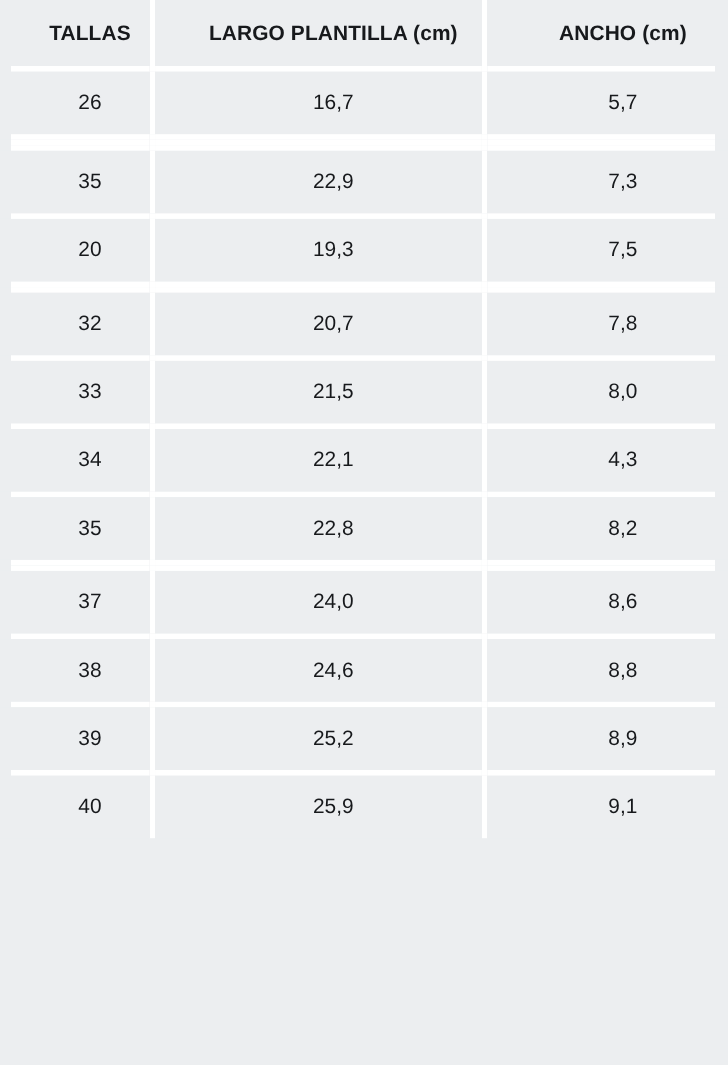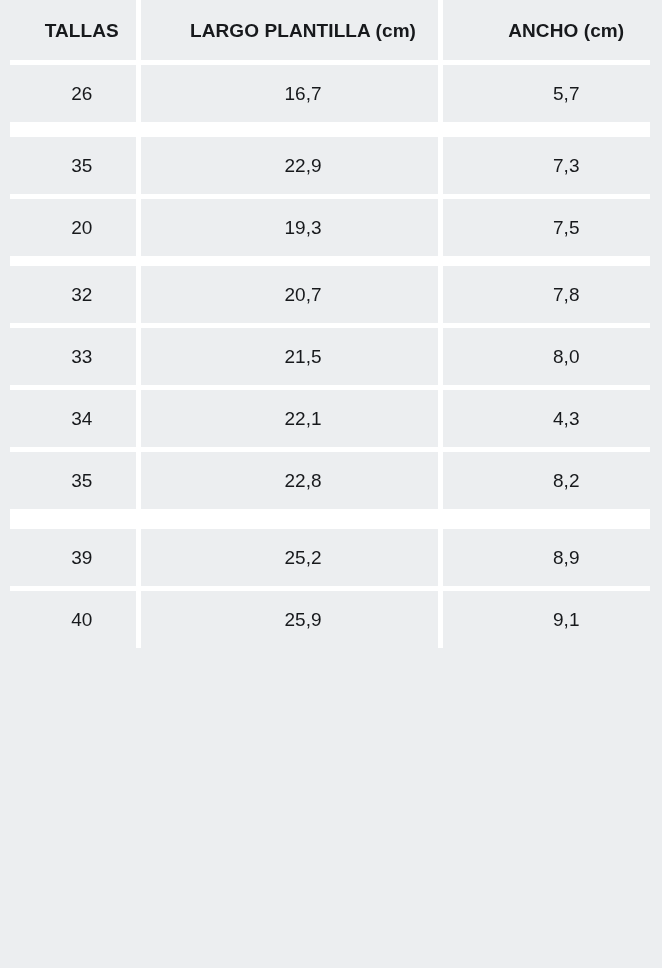--- a/index.html
+++ b/index.html
@@ -326,29 +326,51 @@
           <td class="col-size-cell rule-left">
             <span class="rule"></span>
           </td>
           <td class="col-len-cell">
             <span class="rule"></span>
           </td>
           <td class="col-width-cell rule-right">
             <span class="rule"></span>
           </td>
         </tr>
-        <tr class="rule-row">
-          <td class="col-size-cell rule-left">
-            <span class="rule"></span>
-          </td>
-          <td class="col-len-cell">
-            <span class="rule"></span>
-          </td>
-          <td class="col-width-cell rule-right">
-            <span class="rule"></span>
+        <tr>
+          <td class="col-size-cell">
+            <span class="cell-text">37</span>
+          </td>
+          <td class="col-len-cell">
+            <span class="cell-text">24,0</span>
+          </td>
+          <td class="col-width-cell">
+            <span class="cell-text">8,6</span>
+          </td>
+        </tr>
+        <tr class="rule-row">
+          <td class="col-size-cell rule-left">
+            <span class="rule"></span>
+          </td>
+          <td class="col-len-cell">
+            <span class="rule"></span>
+          </td>
+          <td class="col-width-cell rule-right">
+            <span class="rule"></span>
+          </td>
+        </tr>
+        <tr>
+          <td class="col-size-cell">
+            <span class="cell-text">38</span>
+          </td>
+          <td class="col-len-cell">
+            <span class="cell-text">24,6</span>
+          </td>
+          <td class="col-width-cell">
+            <span class="cell-text">8,8</span>
           </td>
         </tr>
         <tr class="rule-row">
           <td class="col-size-cell rule-left">
             <span class="rule"></span>
           </td>
           <td class="col-len-cell">
             <span class="rule"></span>
           </td>
           <td class="col-width-cell rule-right">

